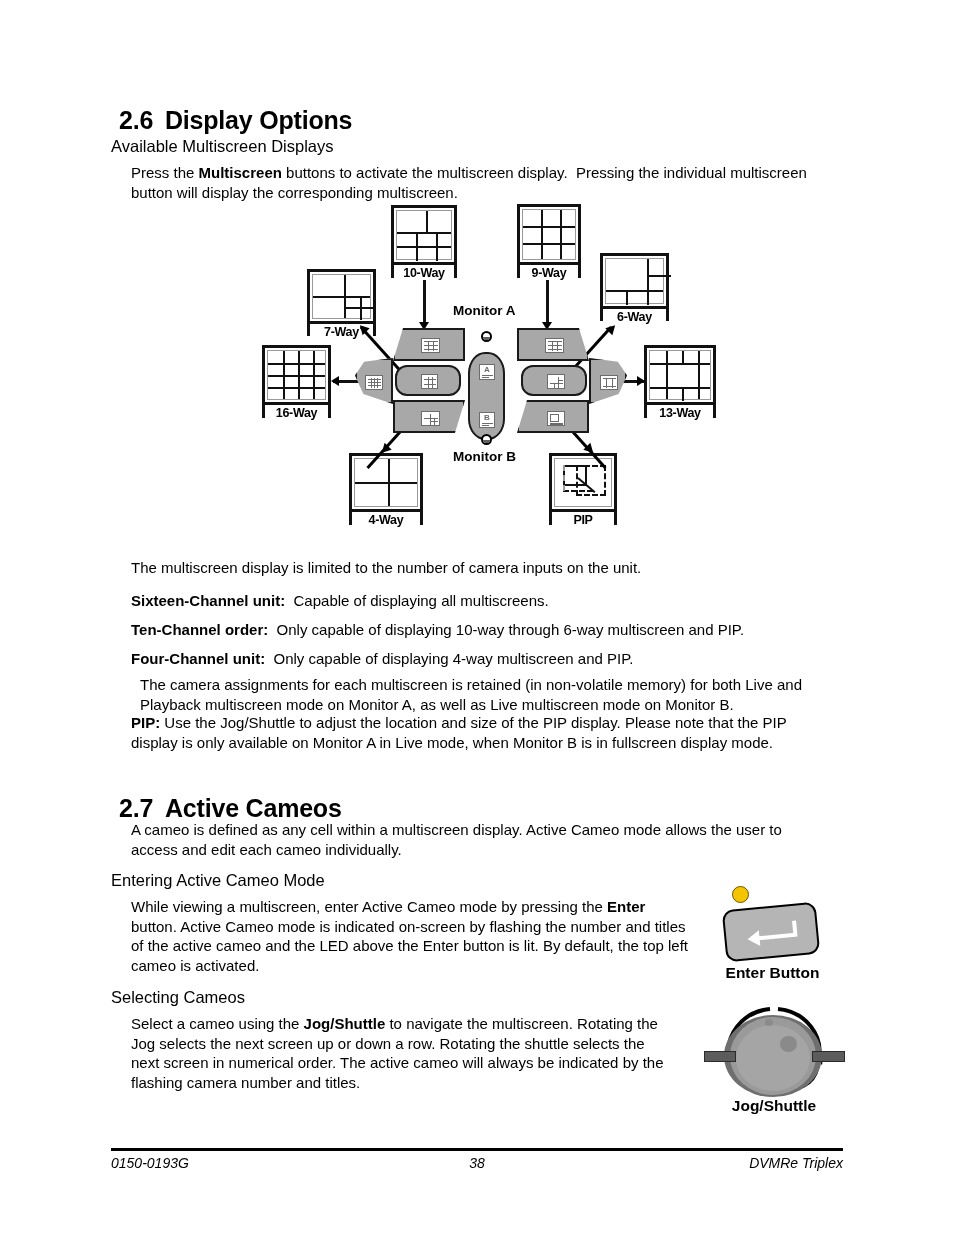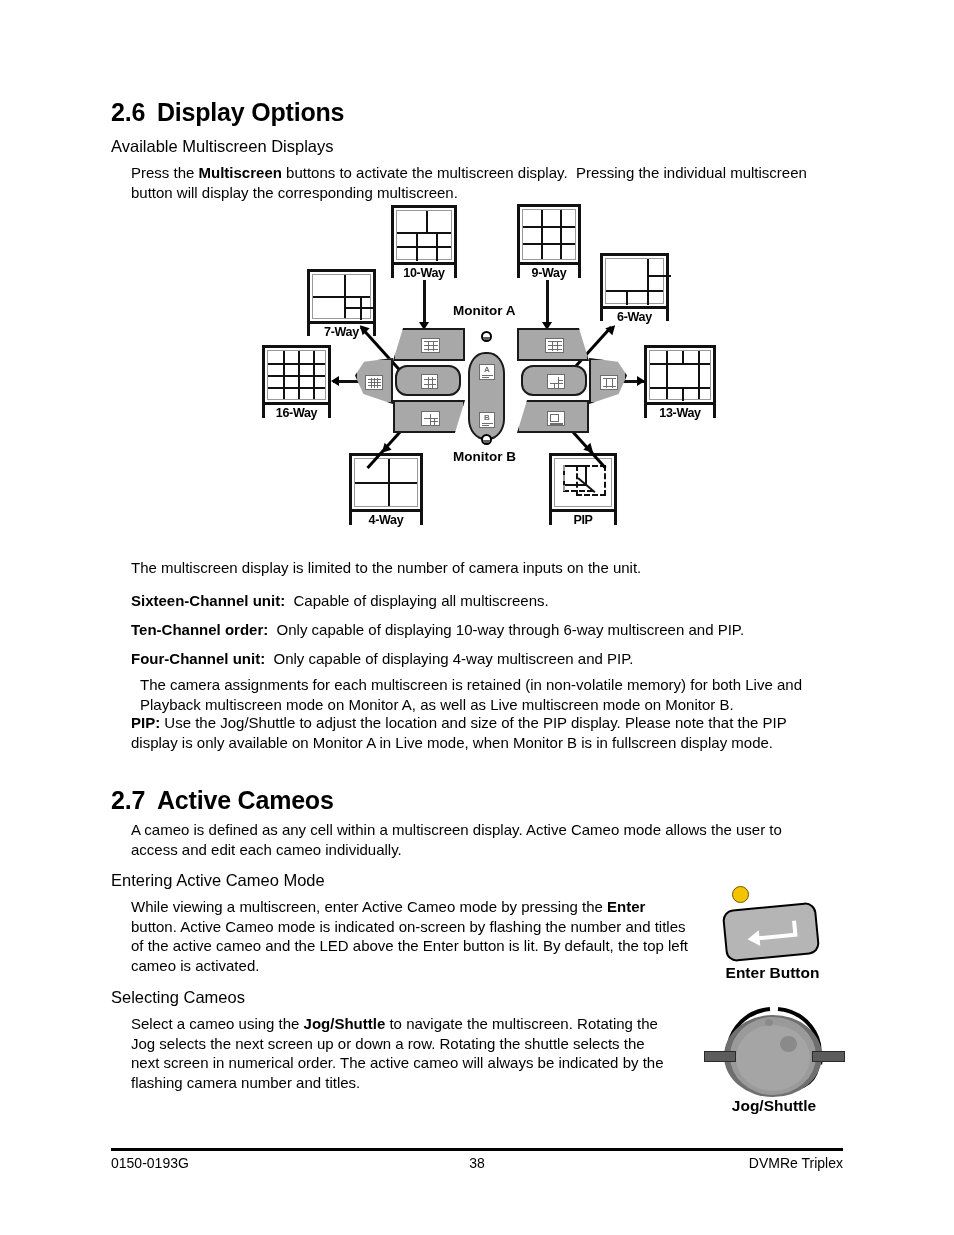--- a/index.html
+++ b/index.html
@@ -13,21 +13,21 @@
     color: #000000;
     position: relative;
     overflow: hidden;
   }
   .page { position: relative; width: 954px; height: 1235px; padding: 0; }
 
   
   h1.sec-title {
     font-size: 25px;
     font-weight: bold;
-    margin: 0;
+    margin: 8px;
     padding: 0;
     letter-spacing: -0.2px;
     white-space: nowrap;
   }
   h1.sec-title .num { display:inline-block; min-width: 46px; }
   h2.sub-title {
     font-size: 16.5px;
     font-weight: normal;
     margin: 0;
     padding: 0;
@@ -64,21 +64,21 @@
   #sub-selecting{ position:absolute; left:111px; top:988px; }
   #para-selecting{position:absolute; left:131px; top:1014px; width:540px; }
 
   
   #footer-rule {
     position:absolute; left:111px; top:1148px; width:732px; height:3px;
     background:#000;
   }
   #footer {
     position:absolute; left:111px; top:1155px; width:732px;
-    display:flex; font-size:14px;
+    display:flex; font-size:14px;font-style:italic;
   }
   #footer .f-left  { flex:0 0 230px; text-align:left; }
   #footer .f-mid   { flex:1 1 auto;  text-align:center; }
   #footer .f-right { flex:0 0 230px; text-align:right; }
 
   
   .screen-box {
     position:absolute;
     border: 3px solid #111;
     background:#fff;

